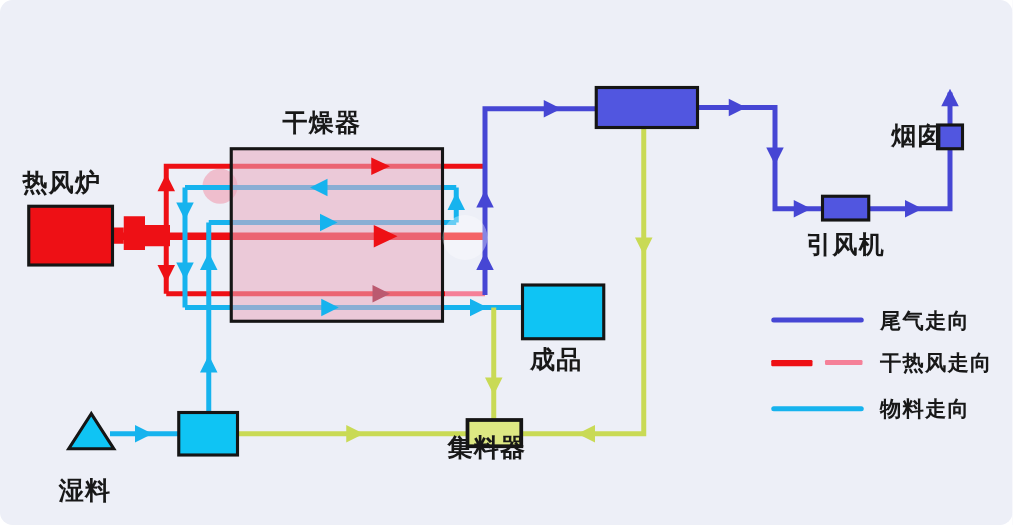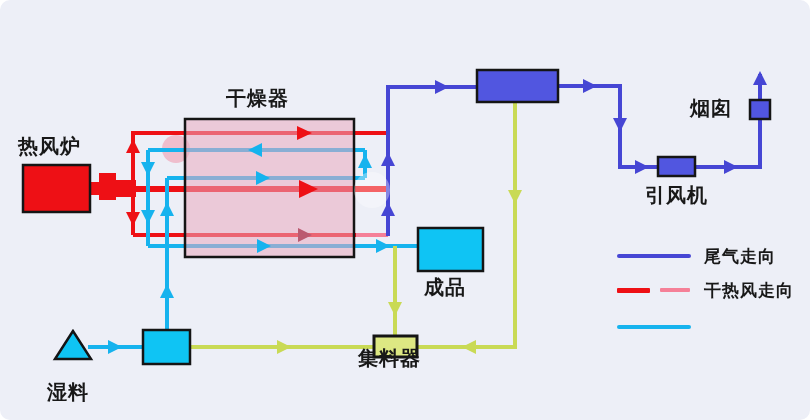--- a/index.html
+++ b/index.html
@@ -104,34 +104,35 @@
     <rect x="658" y="157" width="37" height="19" style="fill:var(--equipment-blue);stroke:var(--ink)" stroke-width="2.5"></rect>
     <rect x="750" y="100" width="20" height="19" style="fill:var(--equipment-blue);stroke:var(--ink)" stroke-width="2.5"></rect>
     <rect x="418" y="228" width="65" height="43" style="fill:var(--equipment-cyan);stroke:var(--ink)" stroke-width="2.5"></rect>
     <rect x="143" y="330" width="47" height="34" style="fill:var(--equipment-cyan);stroke:var(--ink)" stroke-width="2.5"></rect>
     <polygon points="73,331 55,359 91,359" style="fill:var(--equipment-cyan);stroke:var(--ink)" stroke-width="2.5"></polygon>
     <rect x="374" y="336" width="43" height="21" style="fill:var(--collector-fill);stroke:var(--ink)" stroke-width="3"></rect>
   </svg>
 
   <div class="node-label" style="left:18px;top:136px">热风炉</div>
   <div class="node-label" style="left:226px;top:88px">干燥器</div>
-  <div class="node-label" style="left:690px;top:98px">烟囱</div>
+  <div class="node-label" style="left:713px;top:98px">烟囱</div>
   <div class="node-label" style="left:645px;top:185px">引风机</div>
   <div class="node-label" style="left:424px;top:277px">成品</div>
   <div class="node-label" style="left:47px;top:382px">湿料</div>
   <div class="node-label" style="left:358px;top:348px">集料器</div>
 
   <div class="legend-row" style="top:280px">
     <div class="legend-dashes">
       <div class="dash1"></div>
       <div class="dash2"></div>
     </div>
     <div class="legend-label">干热风走向</div>
   </div>
   <div class="legend-row" style="top:246px">
     <div class="legend-swatch exhaust"></div>
     <div class="legend-label">尾气走向</div>
   </div>
   <div class="legend-row" style="top:317px">
     <div class="legend-swatch material"></div>
+    <div class="legend-label">物料走向</div>
   </div>
 
 </div>
 
 </body></html>

